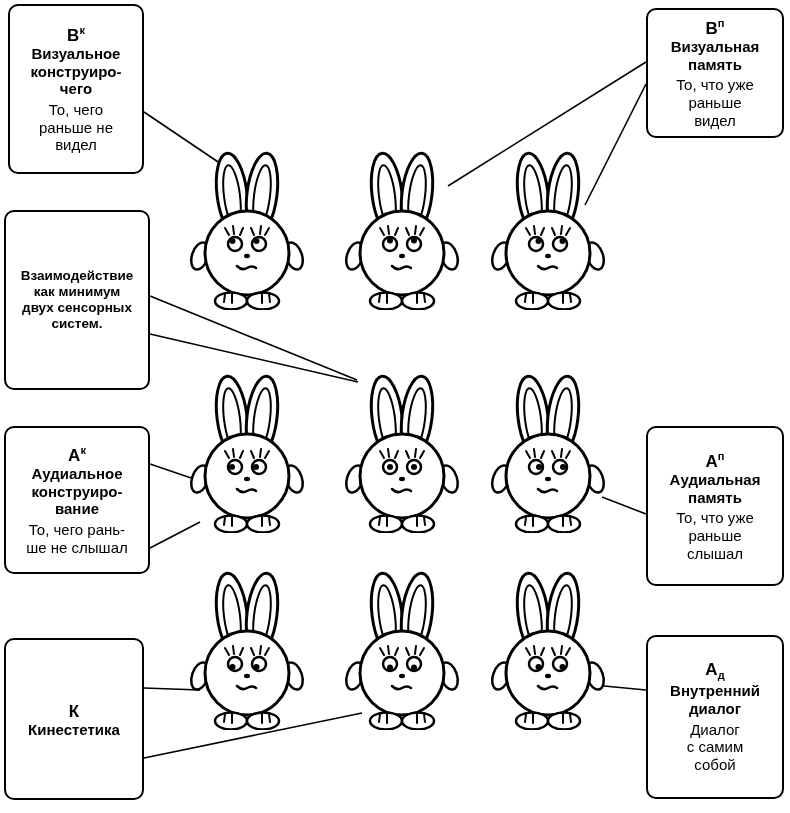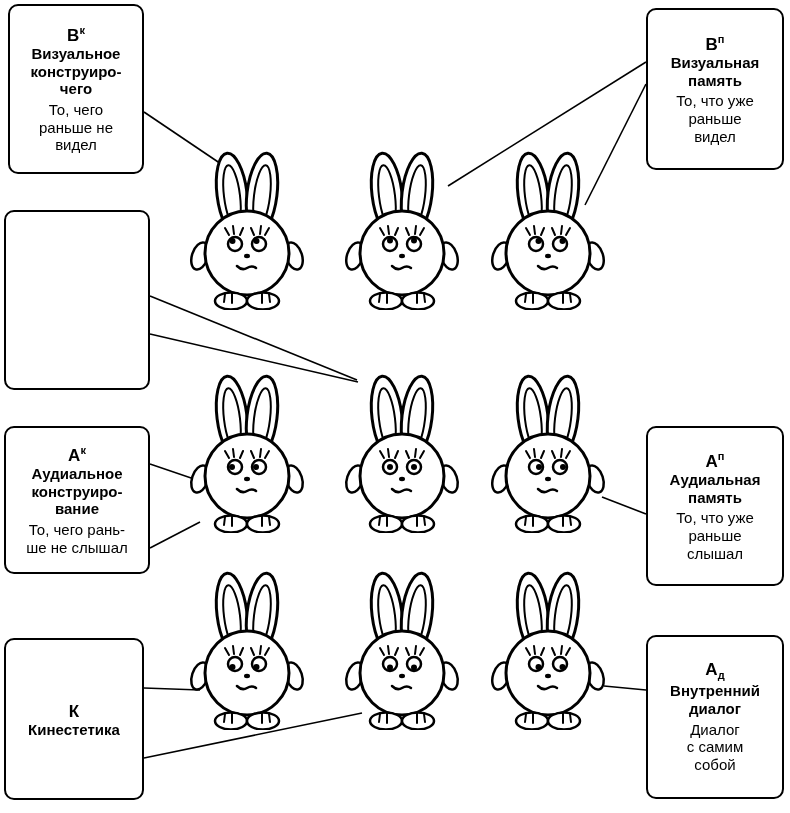--- a/index.html
+++ b/index.html
@@ -244,30 +244,34 @@
   <div class="callout" id="box-vk" style="left:8px;top:4px;width:136px;height:170px;">
     <div class="symbol"><span>В</span><sup>к</sup></div>
     <div class="title">Визуальное
 конструиро-
 чего</div>
     <div class="body">То, чего
 раньше не
 видел</div>
   </div>
 
-  <div class="callout" id="box-vp" style="left:646px;top:8px;width:138px;height:162px;">
+  <div class="callout" id="box-vp" style="left:646px;top:8px;width:138px;height:130px;">
     <div class="symbol"><span>В</span><sup>п</sup></div>
     <div class="title">Визуальная
 память</div>
     <div class="body">То, что уже
 раньше
 видел</div>
   </div>
 
   <div class="callout" id="box-inter" style="left:4px;top:210px;width:146px;height:180px;">
+    <div class="title">Взаимодействие
+как минимум
+двух сенсорных
+систем.</div>
   </div>
 
   <div class="callout" id="box-ak" style="left:4px;top:426px;width:146px;height:148px;">
     <div class="symbol"><span>А</span><sup>к</sup></div>
     <div class="title">Аудиальное
 конструиро-
 вание</div>
     <div class="body">То, чего рань-
 ше не слышал</div>
   </div>

